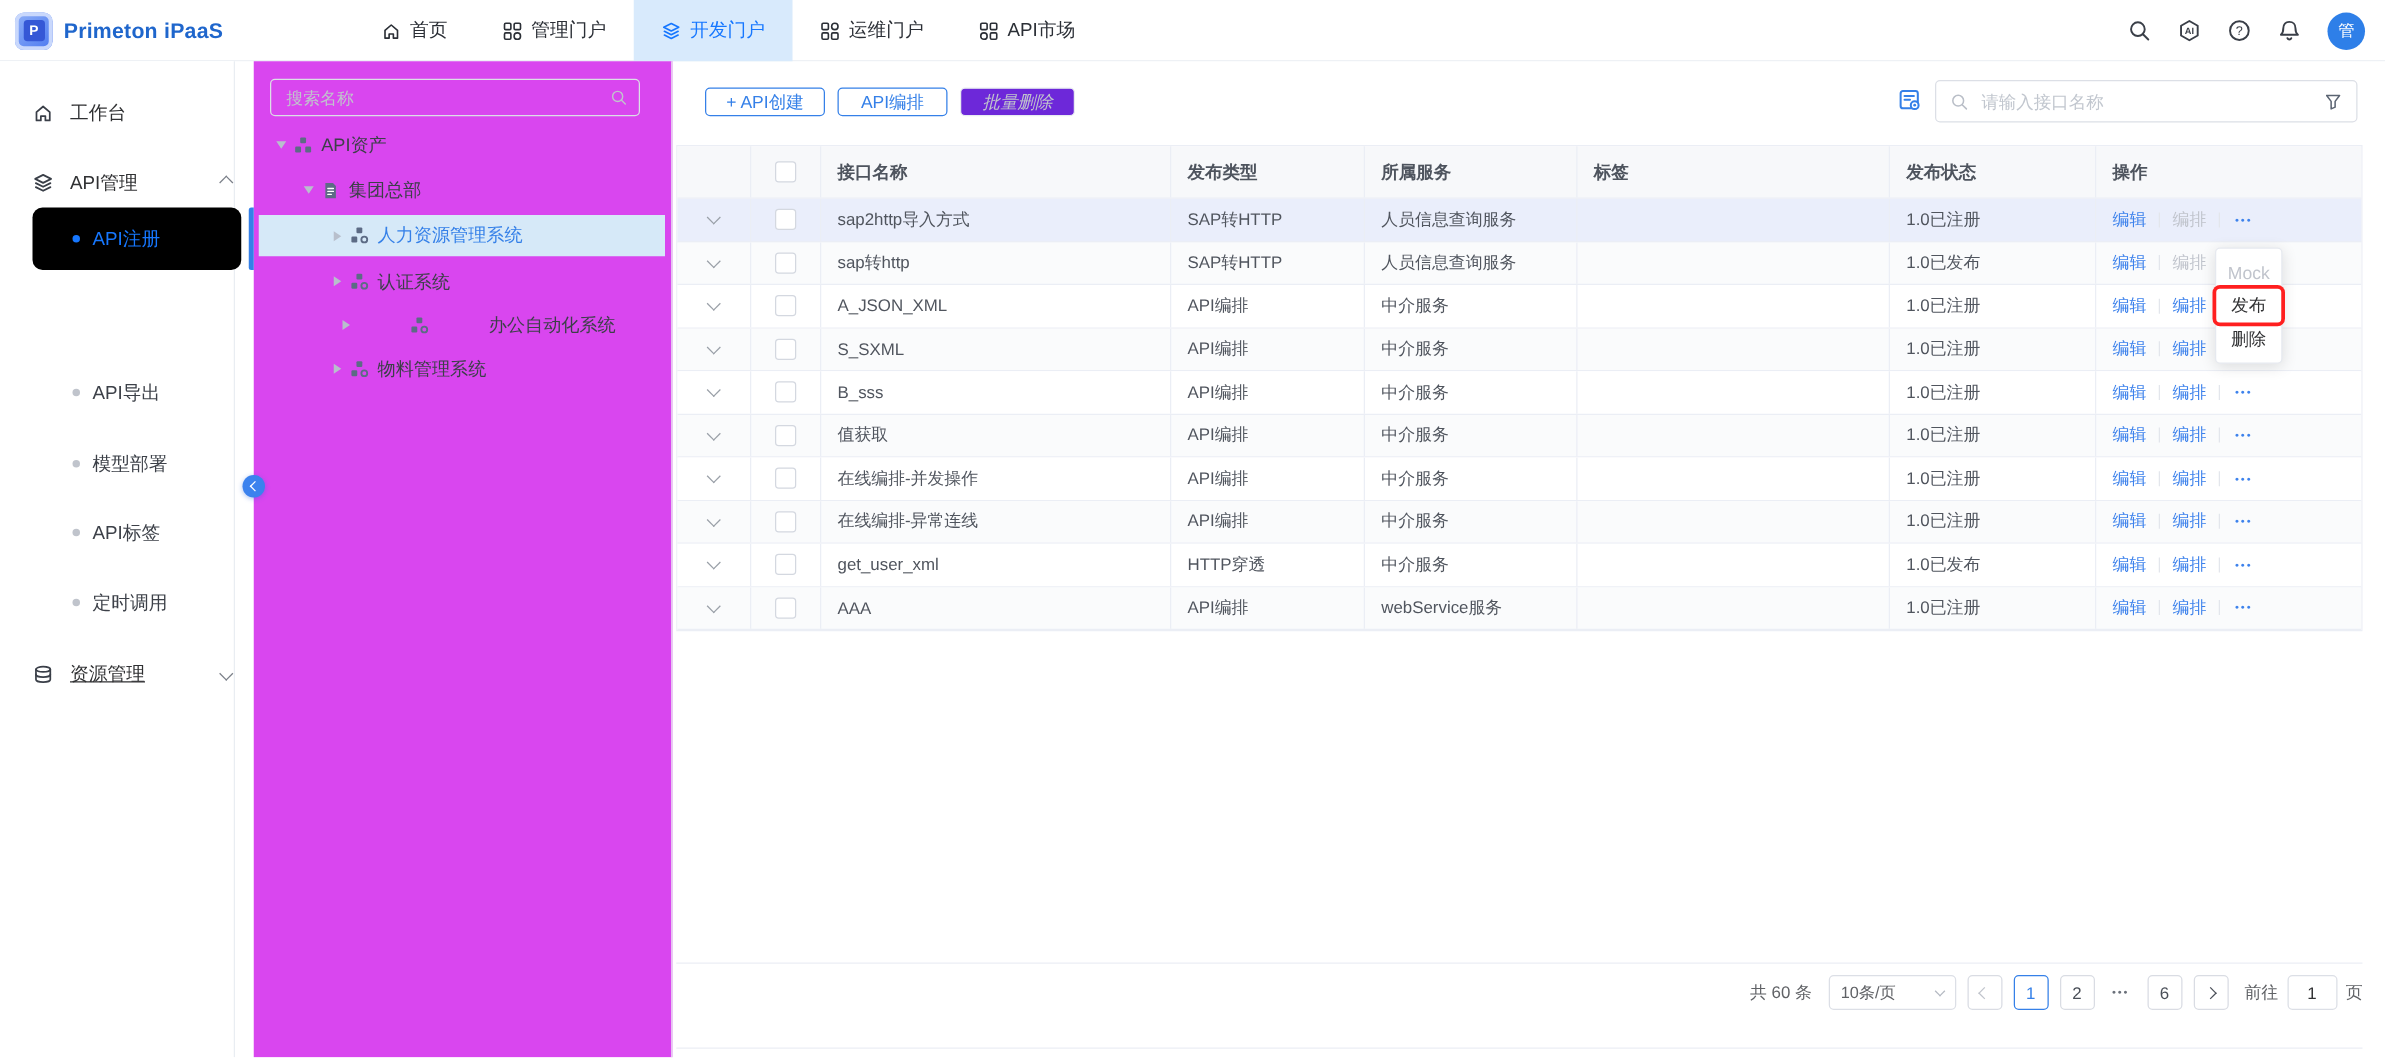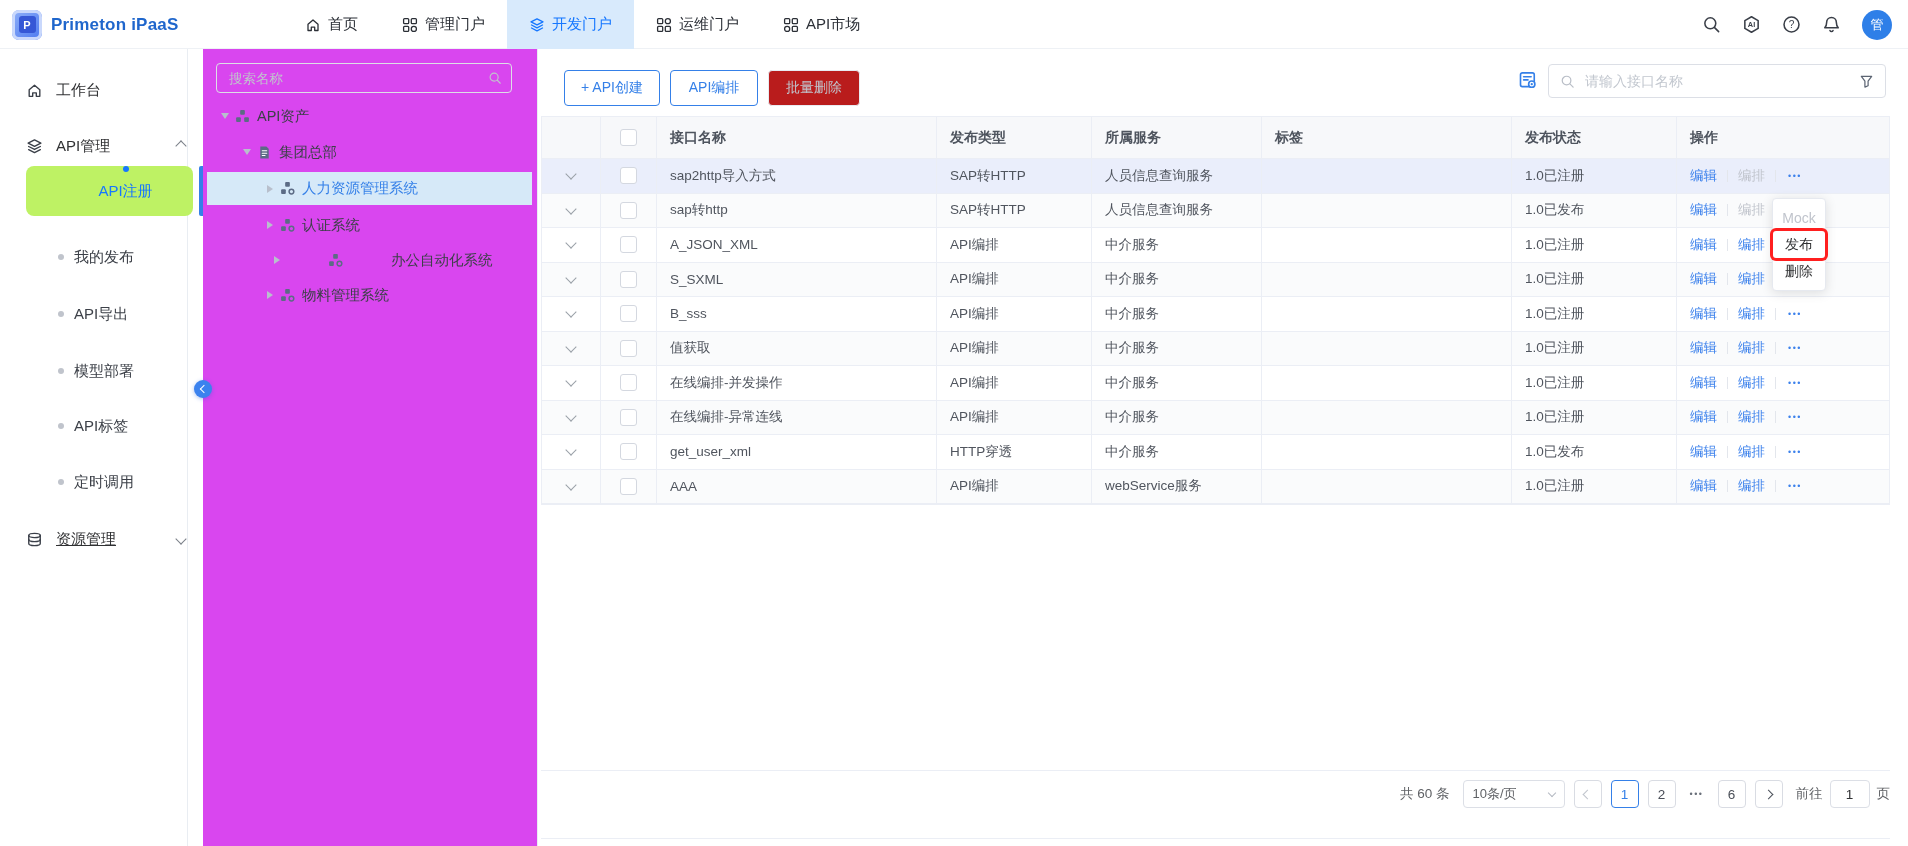--- a/index.html
+++ b/index.html
@@ -25,23 +25,23 @@
   
   .sidebar{position:absolute;left:0;top:49px;width:188px;height:797px;background:#fff;
            border-right:1px solid #e9edf2;box-sizing:border-box;}
   .side-item{position:absolute;left:0;width:203px;height:34px;display:flex;align-items:center;
              font-size:15px;color:#303133;cursor:pointer;}
   .side-item svg{width:17px;height:17px;color:#3a3f48;margin-left:26px;margin-right:13px;flex:none;}
   .side-chev{position:absolute;right:18px;color:#7a7f88;}
   .side-sub{position:absolute;left:0;width:203px;height:34px;display:flex;align-items:center;
             font-size:15px;color:#3c4048;cursor:pointer;padding-left:58px;box-sizing:border-box;gap:10px;}
   .dot{width:6px;height:6px;border-radius:50%;background:#c0c4cc;flex:none;}
-  .side-pill{position:absolute;left:26px;top:117px;width:167px;height:50px;background:#bef264;border-radius:8px;
+  .side-pill{position:absolute;left:26px;top:117px;width:167px;height:50px;background:#000000;border-radius:8px;
              display:flex;align-items:center;gap:10px;padding-left:32px;box-sizing:border-box;
-             color:#1677ff;font-size:15px;cursor:pointer;flex-direction:column;}
+             color:#1677ff;font-size:15px;cursor:pointer;}
   .side-pill .dot{background:#1677ff;}
   .active-bar{position:absolute;left:199px;top:166px;width:4px;height:50px;background:#3580e8;border-radius:2px 0 0 2px;z-index:3;}
   .collapse-btn{position:absolute;left:194px;top:380px;width:18px;height:18px;border-radius:50%;
         background:#3b82ee;border:none;display:flex;align-items:center;justify-content:center;
         cursor:pointer;z-index:4;box-shadow:0 1px 4px rgba(40,100,220,.4);padding:0;}
   
   .tree{position:absolute;left:203px;top:49px;width:335px;height:797px;background:#d946ef;
         border-right:1px solid #e9edf2;box-sizing:border-box;}
   .tree-search{position:absolute;left:13px;top:14px;width:296px;height:30px;border:1px solid #dcdfe6;
         border-radius:4px;box-sizing:border-box;display:flex;align-items:center;}
@@ -50,24 +50,24 @@
   .tree-search input::placeholder{color:#c0c4cc;}
   .tree-search svg{width:14px;height:14px;color:#c0c4cc;margin-right:9px;flex:none;}
   .tnode{position:absolute;height:30px;display:flex;align-items:center;gap:7px;font-size:14.5px;
          color:#3c4048;cursor:pointer;}
   .tnode svg{width:15px;height:15px;flex:none;}
   .tnode.sel-bg{left:4px;width:325px;height:33px;background:#d6e9f8;color:#3580e8;box-sizing:border-box;}
   .tri{width:0;height:0;border-top:4.5px solid transparent;border-bottom:4.5px solid transparent;
        border-left:6px solid #b8bfcc;flex:none;}
   .tri.open{transform:rotate(90deg);}
   
-  .btn{position:absolute;top:70px;height:36px;border-radius:4px;font-size:14px;cursor:pointer;
+  .btn{position:absolute;top:70px;height:23px;border-radius:4px;font-size:14px;cursor:pointer;
        display:flex;align-items:center;justify-content:center;box-sizing:border-box;font-family:inherit;}
   .btn.blue{background:#fff;border:1px solid #3580e8;color:#3580e8;}
-  .btn.disabled{background:#b91c1c;border:1px solid #e8ebf1;color:#c0c4cc;cursor:not-allowed;}
+  .btn.disabled{background:#6d28d9;border:1px solid #e8ebf1;color:#c0c4cc;cursor:not-allowed;font-style:italic;}
   .view-icon{position:absolute;left:1518px;top:70px;width:20px;height:20px;cursor:pointer;}
   .main-search{position:absolute;left:1548px;top:64px;width:338px;height:34px;border:1px solid #dcdfe6;
         border-radius:4px;box-sizing:border-box;display:flex;align-items:center;background:#fff;}
   .main-search .mag{width:15px;height:15px;color:#b9bec7;margin:0 8px 0 11px;flex:none;}
   .main-search input{border:none;outline:none;flex:1;font-size:14px;color:#303133;font-family:inherit;background:transparent;}
   .main-search input::placeholder{color:#c2c7cf;}
   .main-search .funnel{width:15px;height:15px;color:#5b6472;margin-right:11px;flex:none;cursor:pointer;}
   
   .table{position:absolute;left:541px;top:116px;width:1349px;border:1px solid #ebeef5;box-sizing:border-box;}
   .tr{display:grid;grid-template-columns:59px 56px 280px 155px 170px 250px 165px 1fr;
@@ -213,24 +213,20 @@
           <path d="M2.5 8 8 10.8 13.5 8"></path>
           <path d="M2.5 11 8 13.8 13.5 11"></path>
         </svg>
       <span>API管理</span>
       <span class="side-chev cv up"></span>
     </div>
     <div class="side-pill">
       <span class="dot"></span>
       <span>API注册</span>
     </div>
-    <div class="side-sub" style="top:191px;">
-      <span class="dot"></span>
-      <span>我的发布</span>
-    </div>
     <div class="side-sub" style="top:248px;">
       <span class="dot"></span>
       <span>API导出</span>
     </div>
     <div class="side-sub" style="top:305px;">
       <span class="dot"></span>
       <span>模型部署</span>
     </div>
     <div class="side-sub" style="top:360px;">
       <span class="dot"></span>

